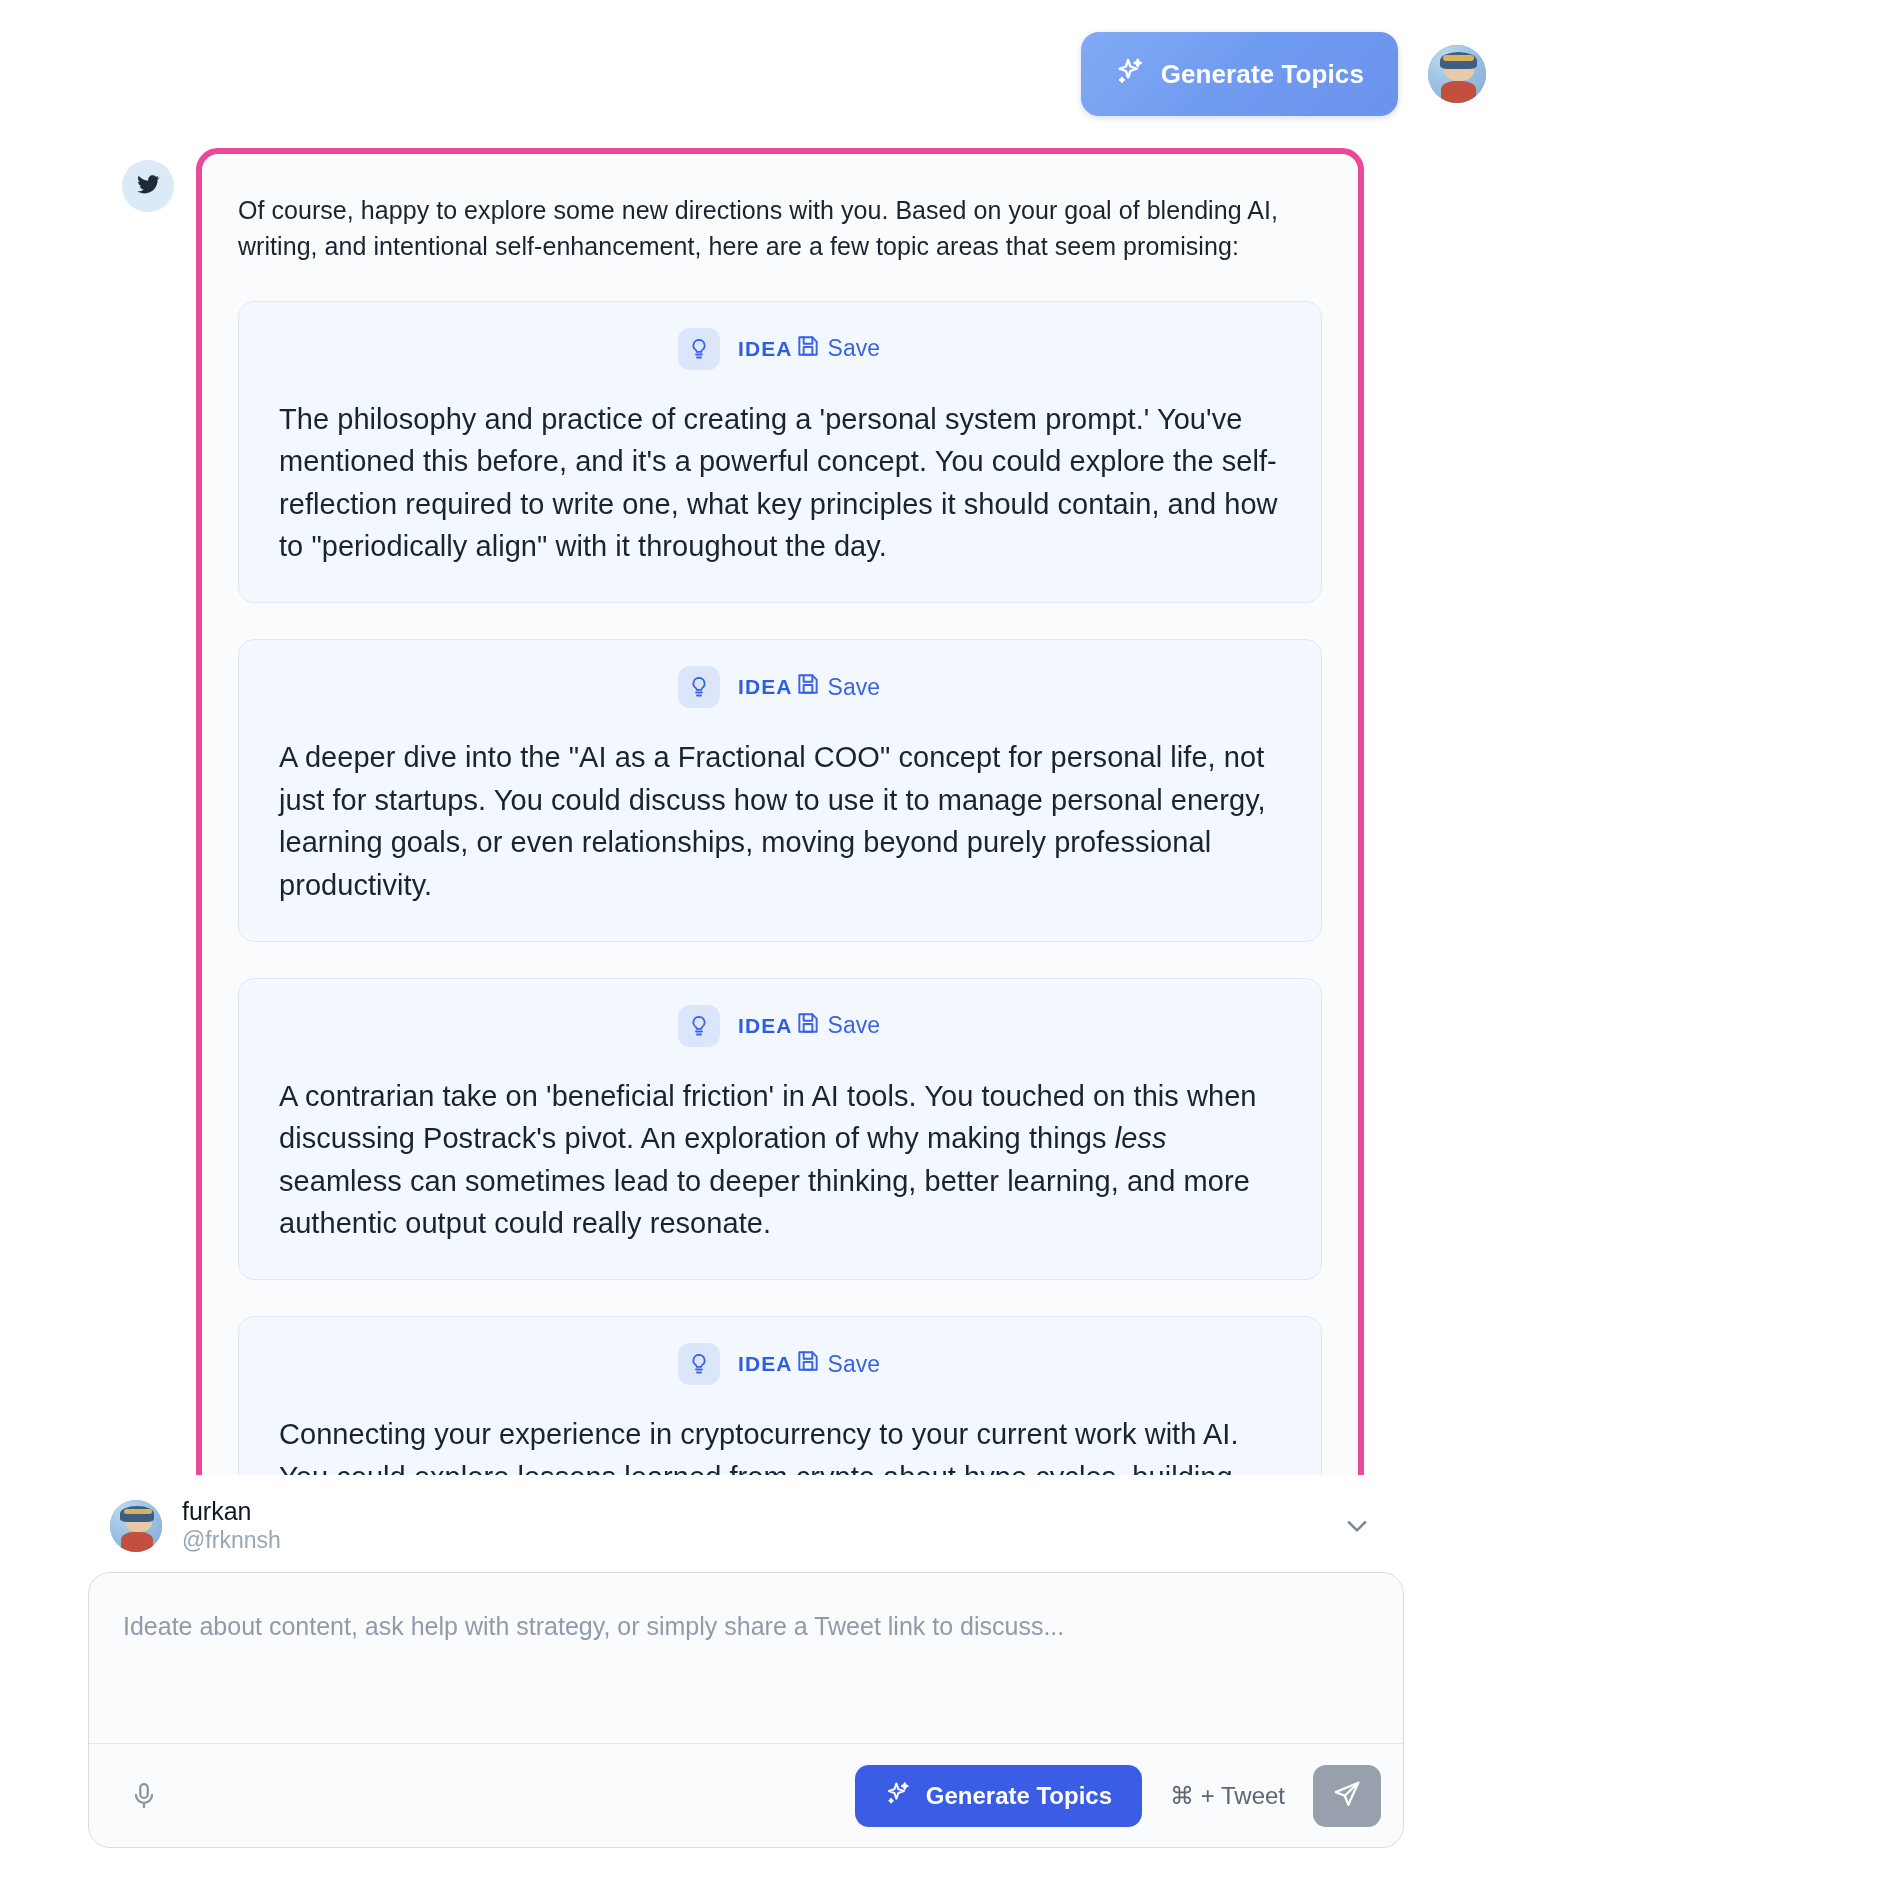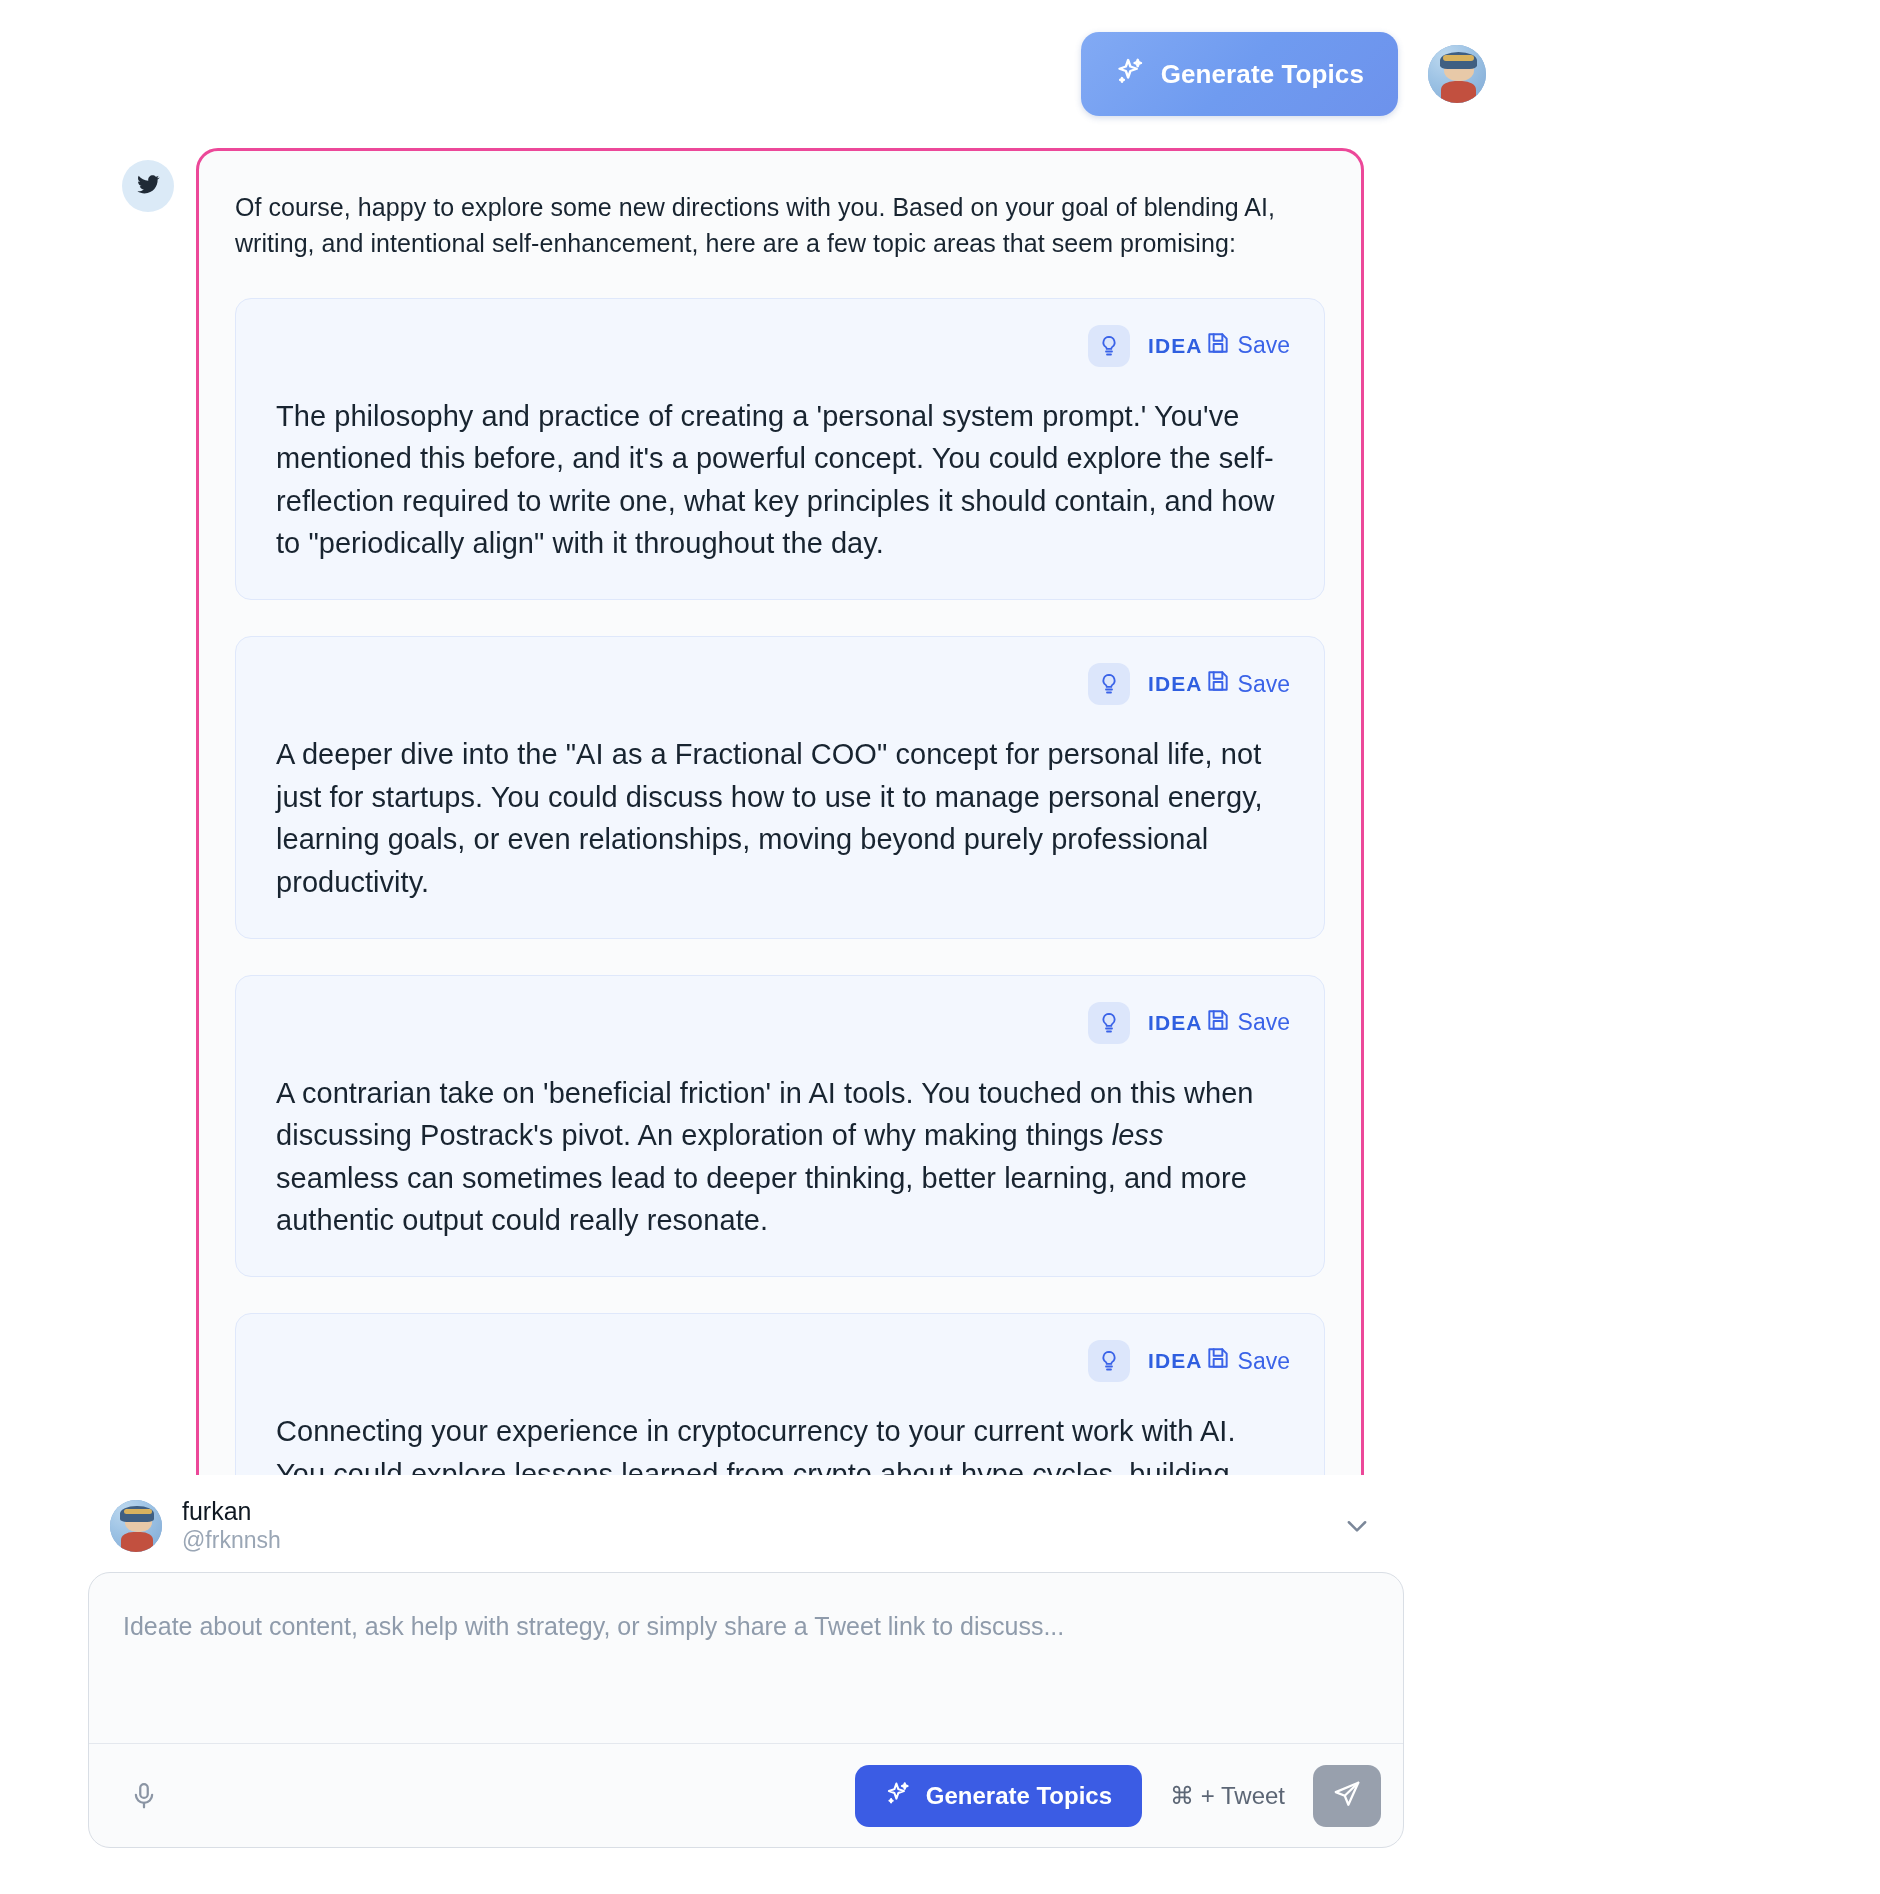--- a/index.html
+++ b/index.html
@@ -85,21 +85,21 @@
     align-items: center;
     justify-content: center;
     margin-top: 12px;
   }
   .bot-avatar svg { display: block; }
 
   .bubble {
     flex: 1 1 auto;
     max-width: 1290px;
     background: #fafbfc;
-    border: 3px solid #ec4899;
+    border: 6px solid #ec4899;
     border-radius: 22px;
     padding: 38px 36px 28px 36px;
   }
 
   .bubble-intro {
     font-size: 25px;
     line-height: 1.45;
     color: #182430;
     margin-bottom: 36px;
     letter-spacing: .05px;
@@ -111,21 +111,21 @@
     border: 1px solid #dfe8fb;
     border-radius: 16px;
     padding: 26px 32px 34px 32px;
     margin-bottom: 36px;
   }
   .idea-card:last-child { margin-bottom: 0; }
 
   .idea-head {
     display: flex;
     align-items: center;
-    justify-content: flex-end;
+    justify-content: center;
     margin-bottom: 28px;
   }
 
   .idea-tag {
     display: flex;
     align-items: center;
     gap: 18px;
   }
 
   .bulb-box {

